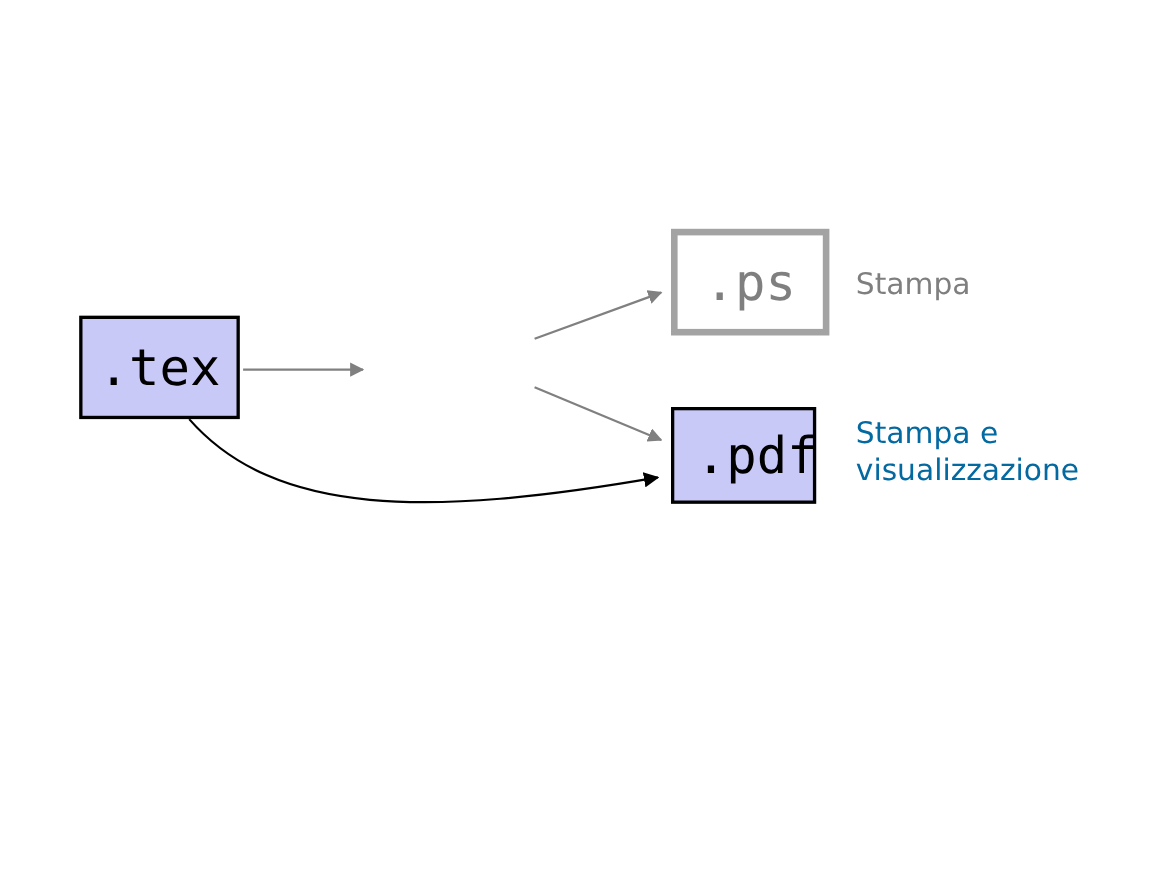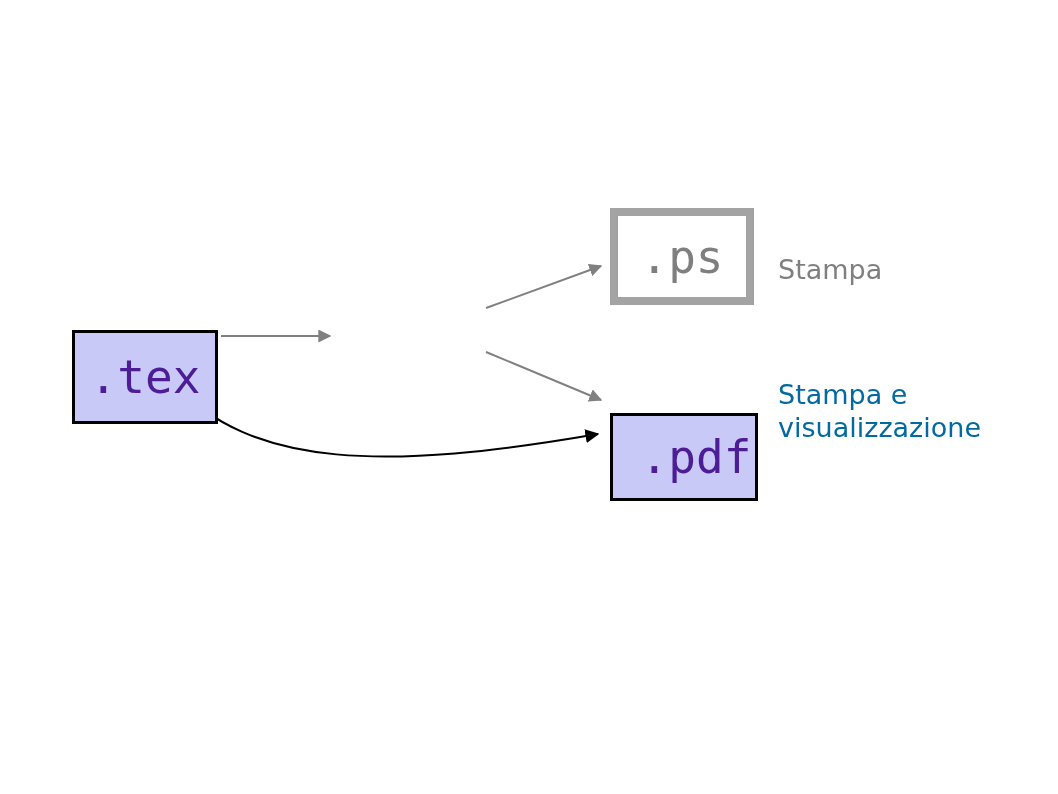--- a/index.html
+++ b/index.html
@@ -34,44 +34,43 @@
     font-family: "DejaVu Sans Mono", "Liberation Mono", monospace;
     font-size: 46px;
     line-height: 1;
     letter-spacing: 0px;
     white-space: pre;
     user-select: none;
   }
   .node-filled {
     background: #c9c9f7;
     border: 3px solid #000000;
-    color: #4c1d95;
-    margin-top: 43px;
+    color: #000000;
   }
   .node-plain {
     background: #ffffff;
-    border: 8px solid #a3a3a3;
+    border: 6px solid #a3a3a3;
     color: #7f7f7f;
   }
   .node-tex   { left: 72px;  top: 287px; width: 146px; height: 94px; }
   .node-dvi   { left: 339px; top: 284px; width: 144px; height: 97px; }
   .node-ps    { left: 610px; top: 208px; width: 144px; height: 97px; }
-  .node-pdf   { left: 610px; top: 370px; width: 148px; height: 88px; padding-left: 24px; }
+  .node-pdf   { left: 610px; top: 370px; width: 132px; height: 88px; padding-left: 24px; }
 
   .side-label {
     position: absolute;
     font-family: "DejaVu Sans", "Liberation Sans", sans-serif;
     font-size: 27px;
     line-height: 1.22;
     white-space: pre-line;
     user-select: none;
   }
   .label-stampa {
     left: 778px;
-    top: 254px;
+    top: 243px;
     color: #7f7f7f;
   }
   .label-stampa-visual {
     left: 778px;
     top: 379px;
     color: #0369a1;
   }
 </style>
 </head>
 <body>

